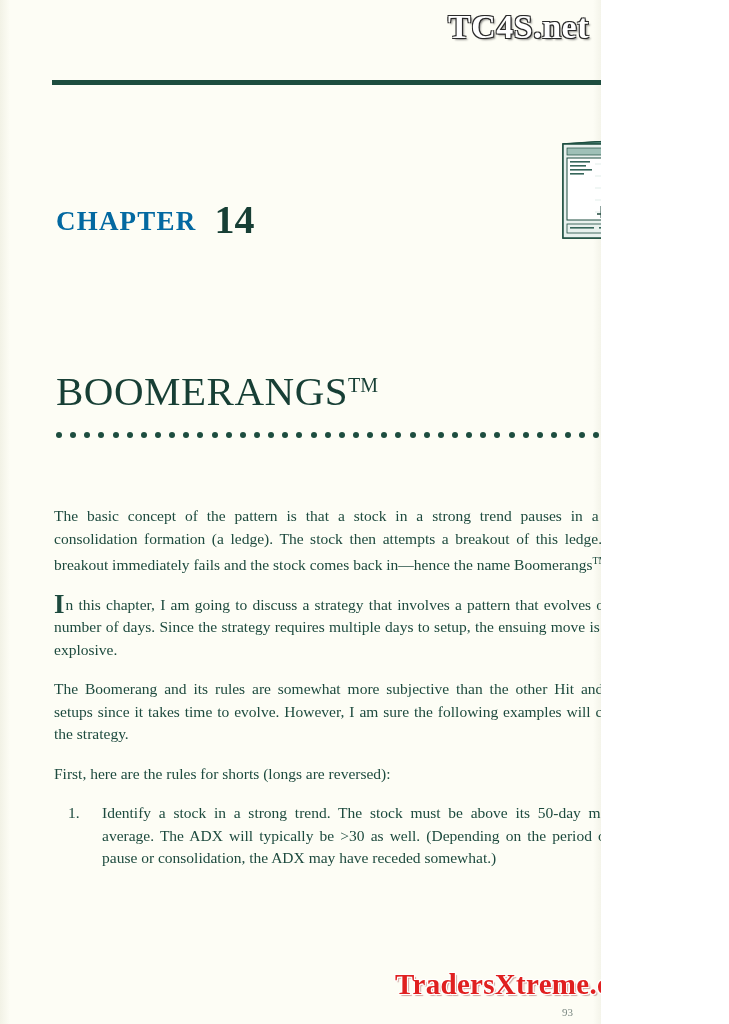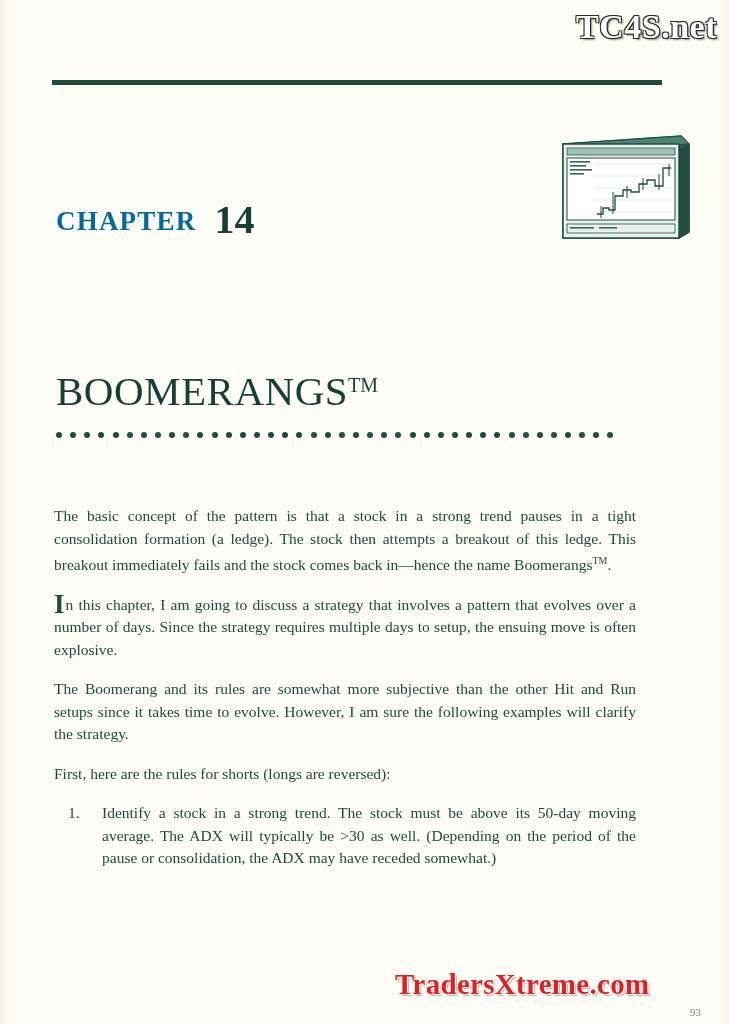--- a/index.html
+++ b/index.html
@@ -2,21 +2,21 @@
 <html><head>
 <meta charset="utf-8">
 <style>
   html, body {
     margin: 0;
     padding: 0;
     background: #ffffff;
   }
   .page {
     position: relative;
-    width: 729px;
+    width: 601px;
     height: 1024px;
     background: #fdfdf5;
     overflow: hidden;
     font-family: "Liberation Serif", serif;
     color: #184a3c;
   }
   
   .edge-left {
     position: absolute;
     left: 0; top: 0;

